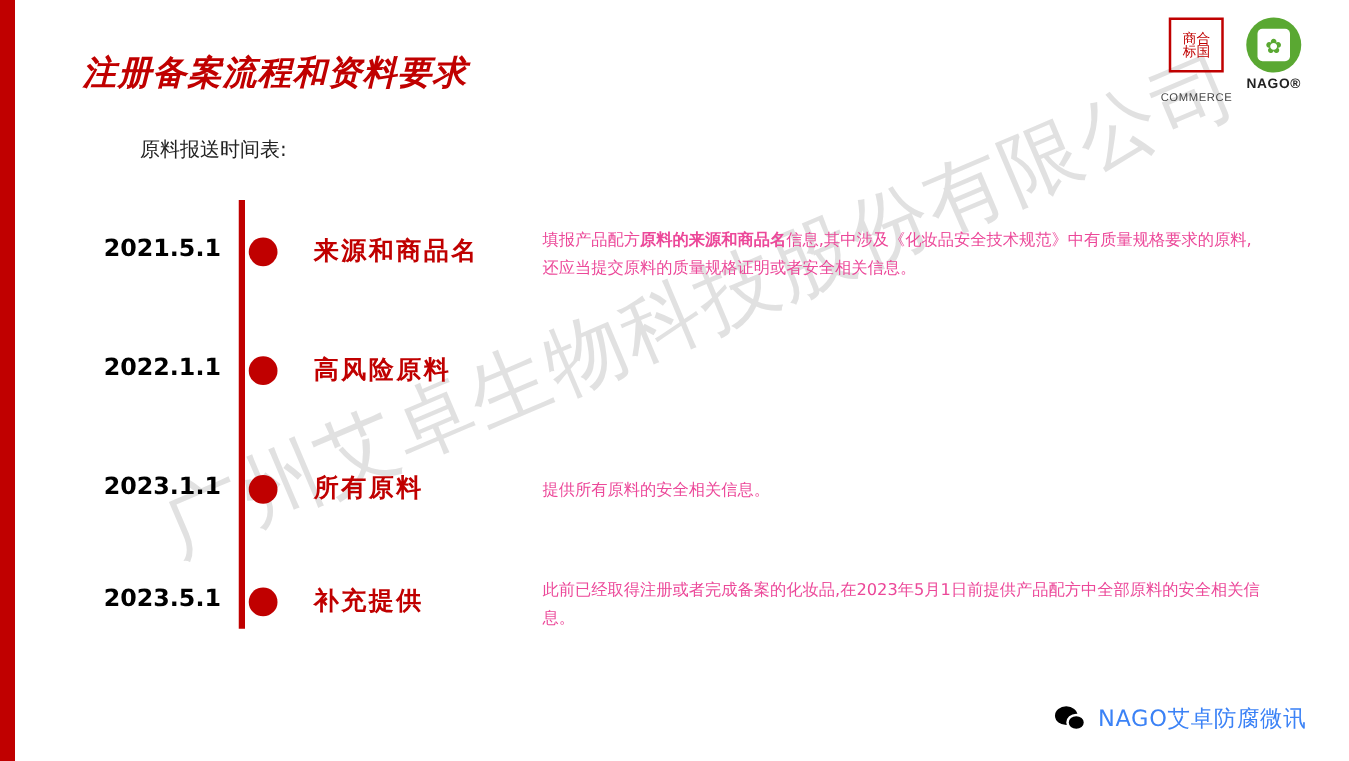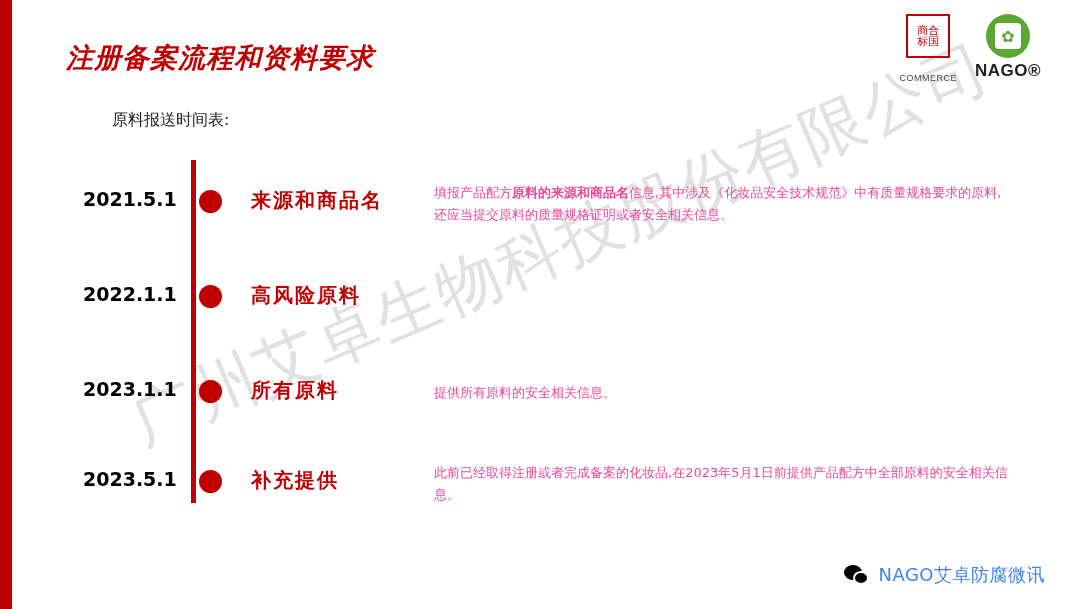--- a/index.html
+++ b/index.html
@@ -66,21 +66,21 @@
     color: #222222;
     font-family: "DejaVu Sans", sans-serif;
   }
   
   .logos {
     position: absolute;
     right: 38px;
     top: 14px;
     display: flex;
     align-items: flex-start;
-    gap: 18px;
+    gap: 11px;
   }
   .logo-commerce {
     display: flex;
     flex-direction: column;
     align-items: center;
   }
   .logo-commerce .mark {
     width: 44px;
     height: 44px;
     border: 2px solid #c00000;
@@ -126,21 +126,21 @@
     display: flex;
     align-items: center;
     justify-content: center;
     color: #5aa832;
     font-size: 16px;
     font-weight: bold;
     font-family: "DejaVu Sans", sans-serif;
   }
   .logo-nago .caption {
     margin-top: 3px;
-    font-size: 17px;
+    font-size: 11px;
     font-weight: bold;
     color: #222222;
     letter-spacing: 0.5px;
     font-family: "Liberation Sans", sans-serif;
   }
   
   .timeline-line {
     position: absolute;
     left: 191px;
     top: 160px;

